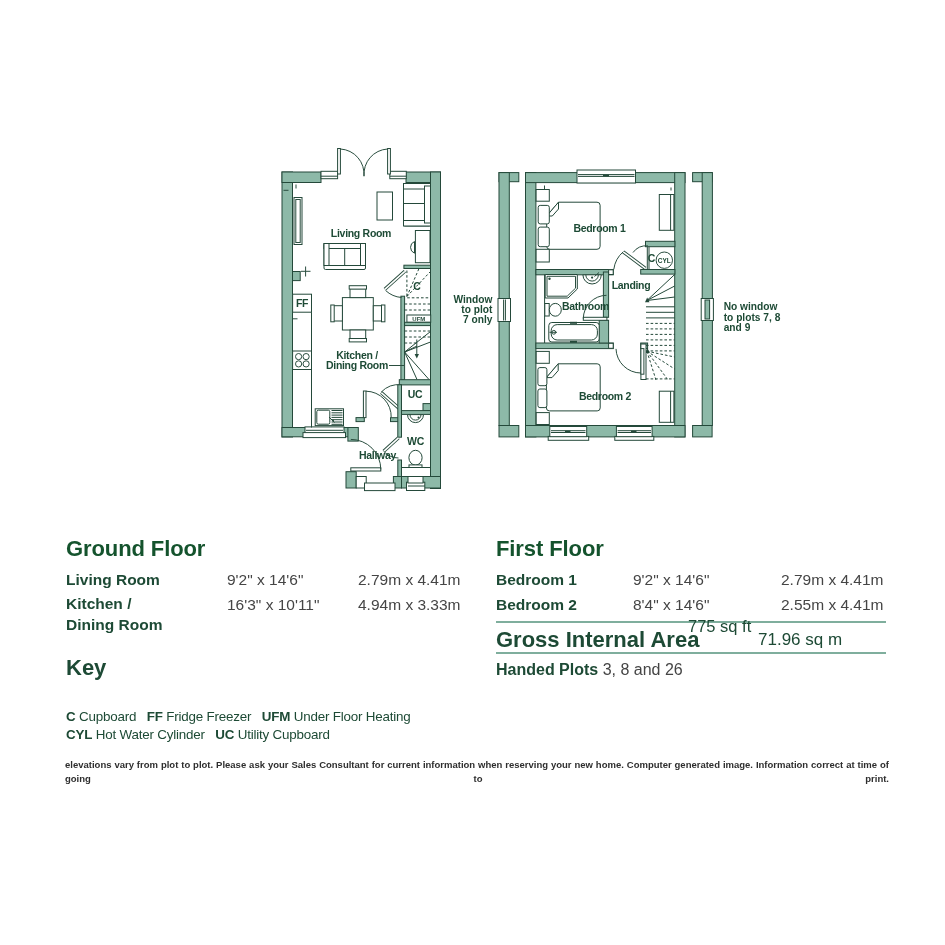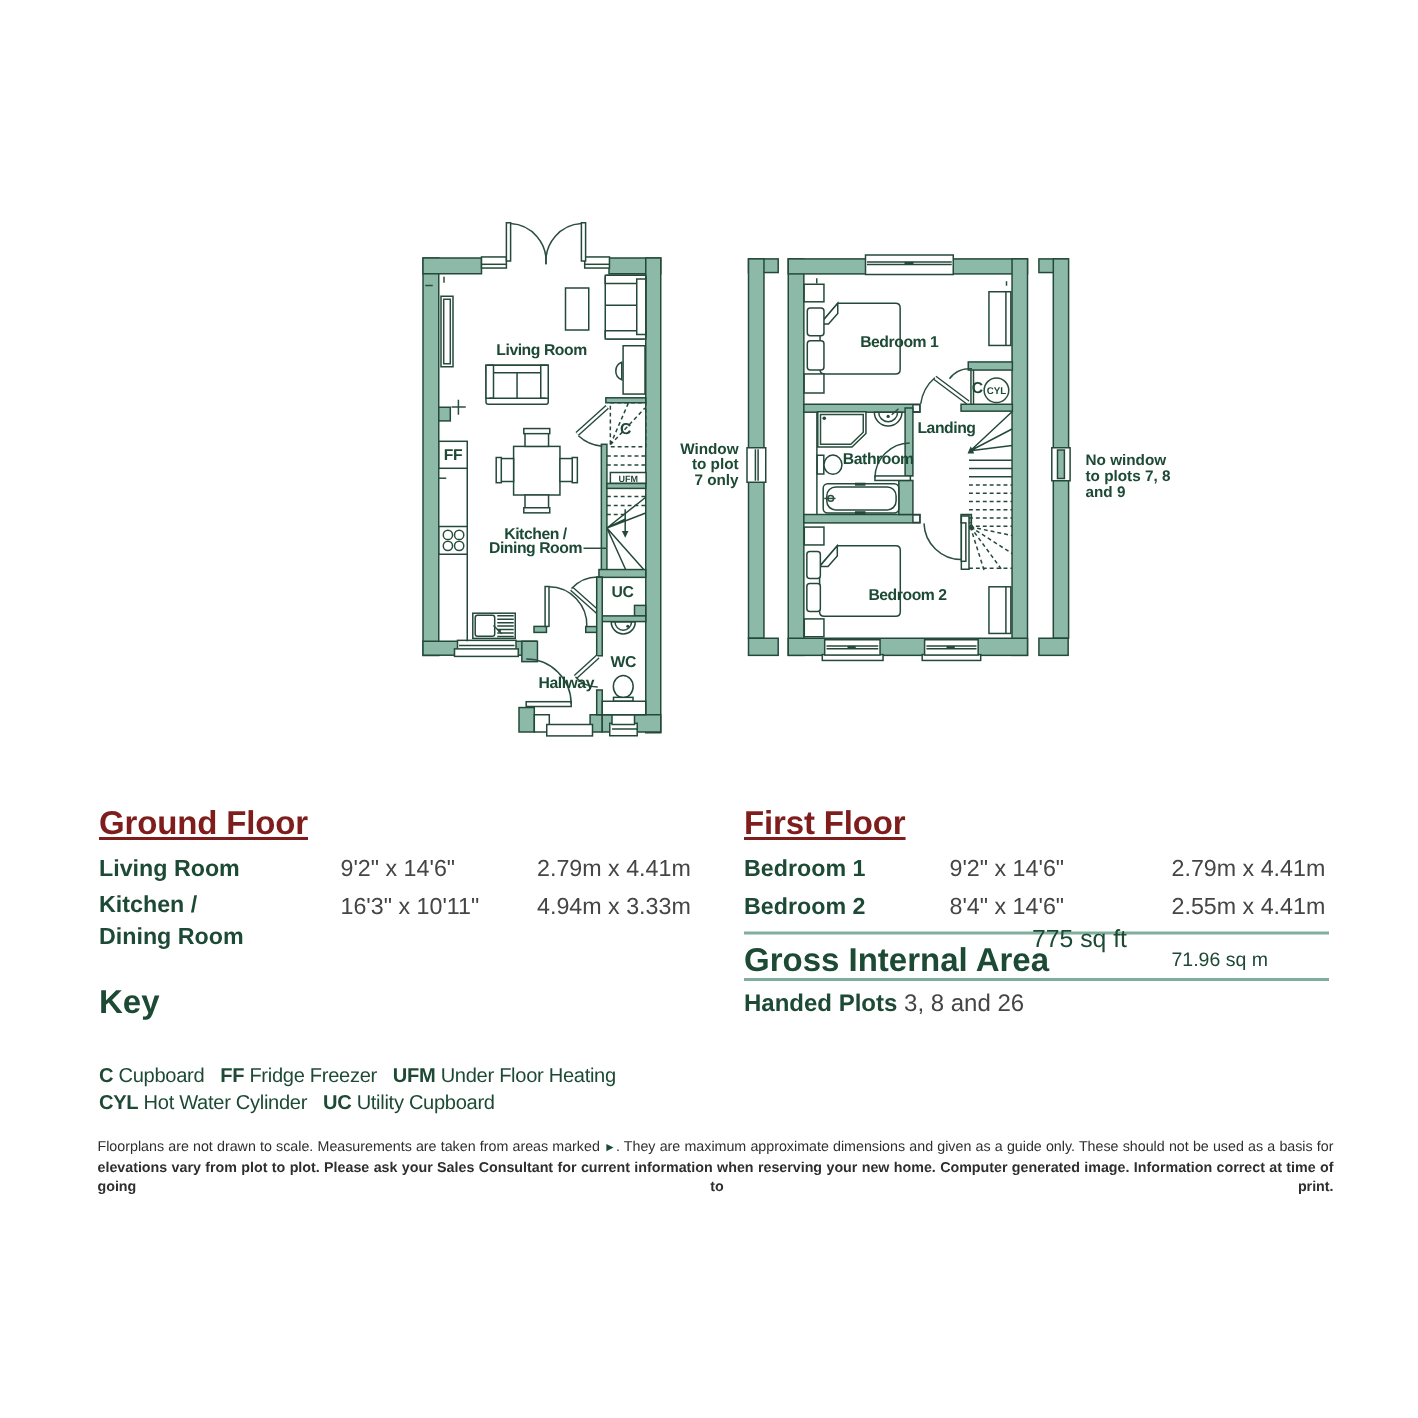--- a/index.html
+++ b/index.html
@@ -1,19 +1,19 @@
 <!DOCTYPE html>
 <html><head>
 <meta charset="utf-8">
 <style>
   html,body{margin:0;padding:0;background:#ffffff;}
   .page{position:relative;width:945px;height:945px;background:#ffffff;overflow:hidden;
         font-family:"Liberation Sans", sans-serif;}
   .abs{position:absolute;}
-  .h1{font-size:22px;font-weight:bold;color:#7f1d1d;letter-spacing:-0.1px;text-decoration:underline;}
+  .h1{font-size:22px;font-weight:bold;color:#14532d;letter-spacing:-0.1px;}
   .rname{font-size:15.5px;font-weight:bold;color:#1d4a35;line-height:21px;}
   .rval{font-size:15.5px;color:#454545;line-height:21px;}
   .keytxt{font-size:13.4px;color:#1d4a35;letter-spacing:-0.2px;}
   svg text{font-family:"Liberation Sans", sans-serif;}
 </style>
 </head>
 <body>
 <div class="page">
 
 <svg class="abs" style="left:0;top:0" width="945" height="530" viewBox="0 0 945 530">
@@ -488,29 +488,28 @@
 <div class="abs rval" style="left:781px;top:569px;">2.79m x 4.41m</div>
 
 <div class="abs rname" style="left:496px;top:594px;">Bedroom 2</div>
 <div class="abs rval" style="left:633px;top:594px;">8'4" x 14'6"</div>
 <div class="abs rval" style="left:781px;top:594px;">2.55m x 4.41m</div>
 
 <div class="abs" style="left:496px;top:621px;width:390px;height:1.5px;background:#7fae9d;"></div>
 
 <div class="abs rname" style="left:496px;top:629px;font-size:22px;">Gross Internal Area</div>
 <div class="abs rval" style="left:688px;top:616px;font-size:16.5px;color:#1d4a35;">775 sq ft</div>
-<div class="abs rval" style="left:781px;top:629px;font-size:13px;color:#1d4a35;">71.96 sq m</div>
+<div class="abs rval" style="left:758px;top:629px;font-size:17px;color:#1d4a35;">71.96 sq m</div>
 
 <div class="abs" style="left:496px;top:652px;width:390px;height:1.5px;background:#7fae9d;"></div>
 
 <div class="abs rname" style="left:496px;top:659px;font-size:16px;">Handed Plots <span style="font-weight:normal;color:#454545;text-align:right;">3, 8 and 26</span></div>
 
 <div class="abs rname" style="left:66px;top:657px;font-size:22px;">Key</div>
 
 <div class="abs keytxt" style="left:66px;top:727px;"><b>CYL</b> Hot Water Cylinder&nbsp;&nbsp;&nbsp;<b>UC</b> Utility Cupboard</div>
 
 <div class="abs keytxt" style="left:66px;top:709px;"><b>C</b> Cupboard&nbsp;&nbsp;&nbsp;<b>FF</b> Fridge Freezer&nbsp;&nbsp;&nbsp;<b>UFM</b> Under Floor Heating</div>
 
 <div class="abs" style="left:65px;top:758px;width:824px;font-size:9.5px;line-height:13.5px;color:#2e2e2e;letter-spacing:0px;">
-<div style="text-align:justify;text-align-last:justify;">Floorplans are not drawn to scale. Measurements are taken from areas marked <span style="color:#1d4a35;font-size:8px;">►</span>. They are maximum approximate dimensions and given as a guide only. These should not be used as a basis for</div>
 <div style="text-align:justify;text-align-last:justify;font-weight:bold;">elevations vary from plot to plot. Please ask your Sales Consultant for current information when reserving your new home. Computer generated image. Information correct at time of going to print.</div>
 </div>
 </div>
 
 </body></html>

